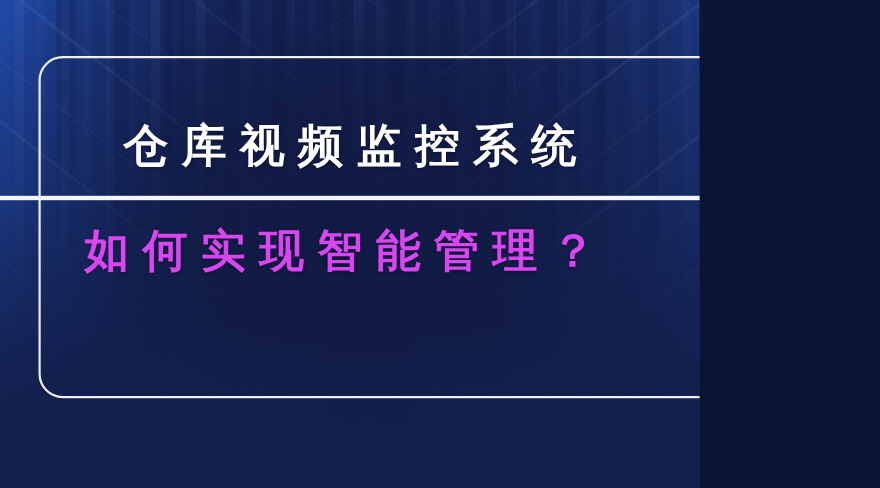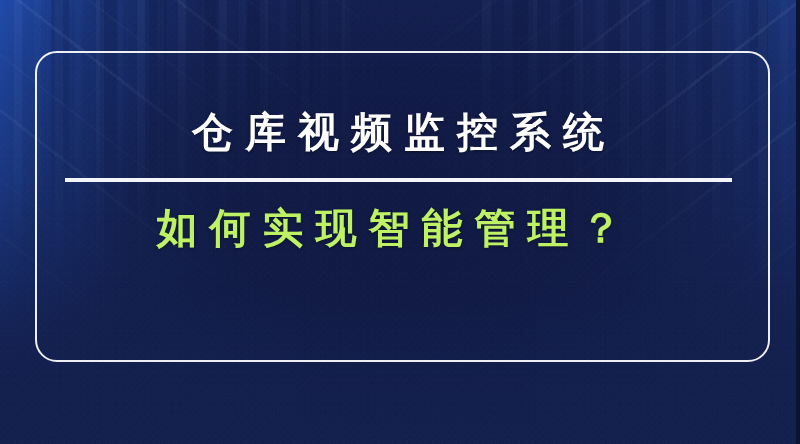--- a/index.html
+++ b/index.html
@@ -7,21 +7,21 @@
     margin: 0;
     padding: 0;
     background: #0c1433;
   }
   body {
     font-family: "Liberation Sans", "DejaVu Sans", sans-serif;
   }
 
   .banner {
     position: relative;
-    width: 796px;
+    width: 636px;
     height: 444px;
     overflow: hidden;
     background: #131f4d;
   }
 
   
 
   .bg-base {
     position: absolute;
     inset: 0;
@@ -242,21 +242,21 @@
   }
 
   .divider {
     width: 667px;
     height: 4px;
     margin: 25px auto 0 auto;
     background: #f4f5f8;
   }
 
   .subline {
-    color: #bef264;
+    color: #d946ef;
     font-size: 41px;
     font-weight: bold;
     letter-spacing: 12px;
     line-height: 1;
     text-indent: 12px;
     white-space: nowrap;
     margin: 26px 18px 0 0;
     text-shadow: 0 1px 3px rgba(0,0,0,0.35);
   }
 </style>

